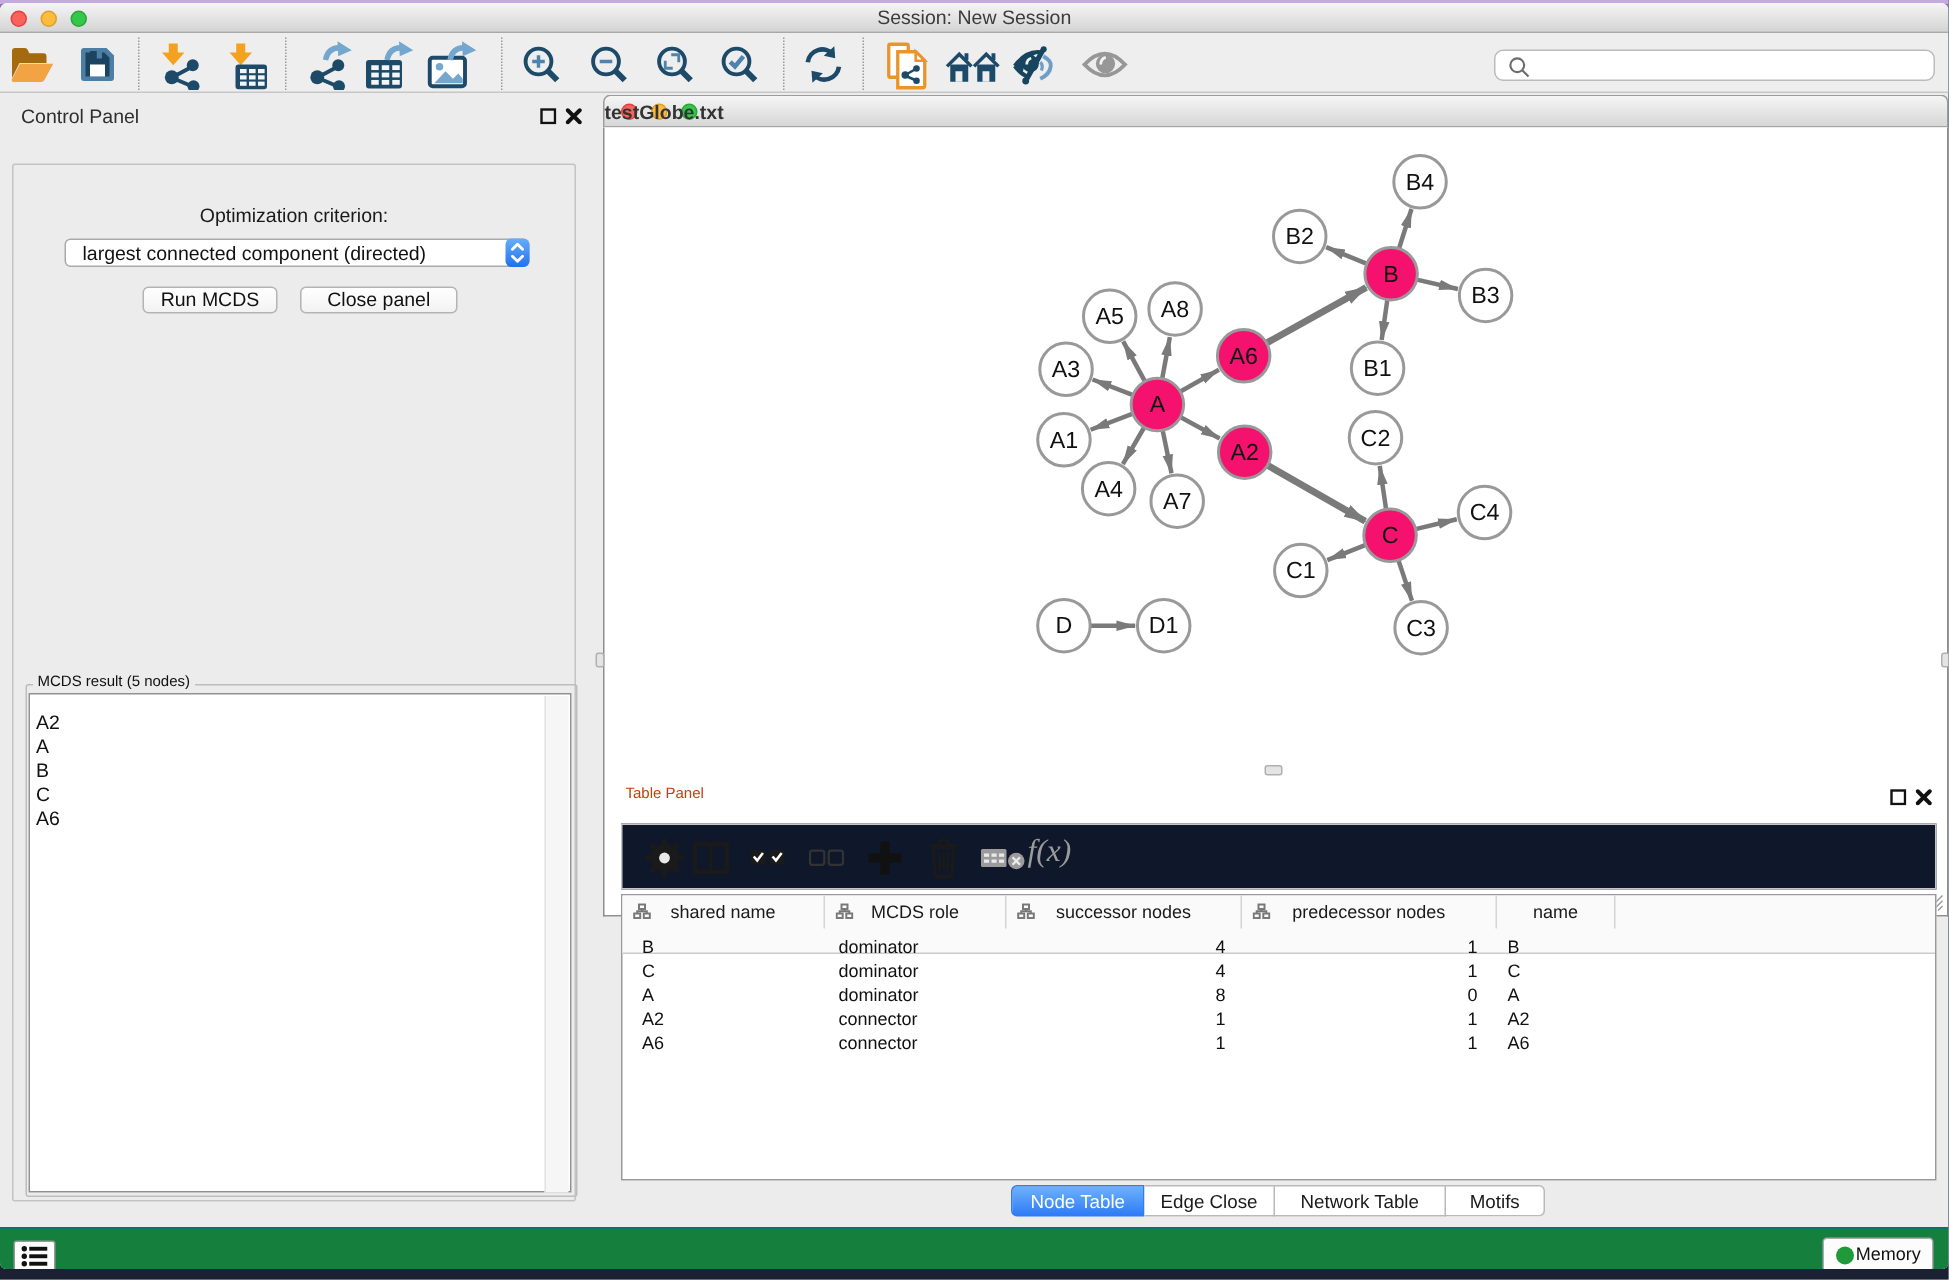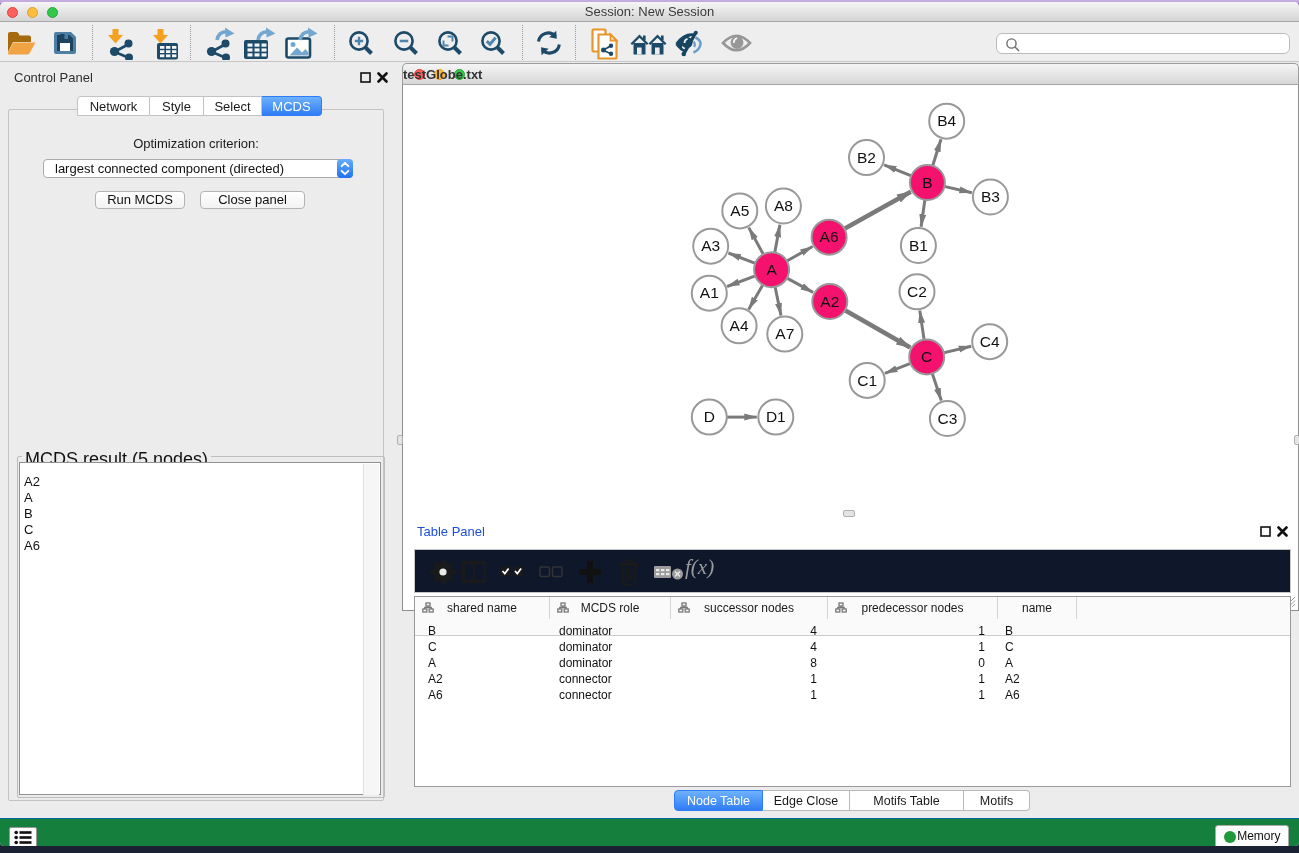--- a/index.html
+++ b/index.html
@@ -22,35 +22,35 @@
 #cp-tabs { position:absolute; left:77px; top:96px; height:20px; display:flex; font-size:13px; z-index:3; }
 #cp-tabs div { border:1px solid #c2c2c2; border-left:none; background:#fff; color:#1a1a1a; text-align:center; height:20px; line-height:19px; }
 #cp-tabs div:first-child { border-left:1px solid #c2c2c2; border-radius:4px 0 0 0; }
 #cp-tabs div.blue { background:linear-gradient(#6eb2fb,#2f7cf6); color:#fff; border-color:#2f7cf6; border-radius:0 4px 4px 0; }
 #cp-box { position:absolute; left:8px; top:109px; width:376px; height:692px; border:1px solid #c3c3c3; border-radius:2px; }
 #opt-label { position:absolute; left:8px; top:136px; width:376px; text-align:center; font-size:13px; color:#1a1a1a; }
 #combo { position:absolute; left:43px; top:159px; width:310px; height:19px; background:#fff; border:1px solid #aaa; border-radius:4px; font-size:13px; color:#111; line-height:17px; padding-left:11px; }
 #combo-btn { position:absolute; right:-1px; top:-1px; width:16px; height:19px; border-radius:4px; background:linear-gradient(#67aefc,#2071ee); }
 .btn { position:absolute; height:18px; background:linear-gradient(#ffffff,#f2f2f2); border:1px solid #b4b4b4; border-radius:4px; font-size:13px; color:#111; text-align:center; line-height:16px; }
 #groupbox { position:absolute; left:17px; top:456px; width:368px; height:342px; border:1px solid #bdbdbd; border-radius:2px; }
-#grouplabel { position:absolute; left:22px; top:449px; background:#ececec; padding:0 3px; font-size:18px; color:#111; }
+#grouplabel { position:absolute; left:22px; top:449px; background:#ececec; padding:0 3px; font-size:10px; color:#111; }
 #mcdslist { position:absolute; left:19px; top:462px; width:362px; height:333px; background:#fff; border:1px solid #919191; font-size:13px; color:#111; }
 #mcdslist .sb { position:absolute; right:1px; top:1px; width:16px; height:331px; background:#f6f6f6; border-left:1px solid #e2e2e2; }
 #mcdslist .it { position:absolute; left:4px; height:16px; line-height:16px; }
 
 #netwin { position:absolute; left:402px; top:63px; width:897px; height:448px; }
 #net-tb { position:absolute; left:0; top:0; width:100%; height:22px; background:linear-gradient(#f5f5f5,#d7d7d7); border:1px solid #9c9c9c; border-bottom:1px solid #a5a5a5; border-radius:5px 5px 0 0; }
 #net-tb .t1 { left:11px;  top:4.5px; background:#fc615c; border:1px solid #e0443e; width:11px; height:11px;}
 #net-tb .t2 { left:31px; top:4.5px; background:#fdbc40; border:1px solid #dfa023; width:11px; height:11px;}
 #net-tb .t3 { left:51px; top:4.5px; background:#34c84a; border:1px solid #2ca636; width:11px; height:11px;}
 #net-title { position:absolute; top:3px; width:100%; text-align:left; font-size:13px; font-weight:bold; color:#333; }
 #canvas { position:absolute; left:0; top:22px; width:897px; height:526px; background:#fff; border:1px solid #8e8e8e; border-top:none; }
 .stub { position:absolute; width:6px; height:10px; background:#e4e4e4; border:1px solid #b0b0b0; border-radius:2px; }
 
-#tp-title { position:absolute; left:417px; top:524px; font-size:13px; color:#1d4ed8; }
+#tp-title { position:absolute; left:417px; top:524px; font-size:10px; color:#c2410c; }
 #tp-toolbar { position:absolute; left:414px; top:549px; width:877px; height:44px; background:#0f172a; border:1px solid #c6c6c6; }
 #tp-table { position:absolute; left:414px; top:596px; width:877px; height:191px; background:#fff; border:1px solid #999; }
 #tp-head { position:absolute; left:0; top:0; width:100%; height:39px; background:#fafafa; border-bottom:1px solid #ccc; font-size:12px; color:#1a1a1a; }
 .hcell { position:absolute; top:0; height:22px; border-right:1px solid #d4d4d4; }
 .hlab { position:absolute; top:4px; width:100%; text-align:center; }
 .hicon { position:absolute; top:5px; left:7px; }
 .cell { position:absolute; font-size:12px; color:#111; height:16px; line-height:16px; }
 .num { text-align:right; }
 
 #bt-tabs { position:absolute; left:674px; top:790px; height:21px; display:flex; font-size:12.5px; }
@@ -235,26 +235,20 @@
 <div id="cp-title">Control Panel</div>
 <svg class="icon" style="left:360px;top:72px" width="11" height="11" viewBox="0 0 11 11">
         <rect x="1" y="1" width="9" height="9" fill="none" stroke="#111" stroke-width="1.6"></rect>
       </svg>
 <svg class="icon" style="left:377px;top:72px" width="11" height="11" viewBox="0 0 11 11">
         <g stroke="#111" stroke-width="2.6" stroke-linecap="round">
           <line x1="1.5" y1="1.5" x2="9.5" y2="9.5"></line>
           <line x1="9.5" y1="1.5" x2="1.5" y2="9.5"></line>
         </g>
       </svg>
-<div id="cp-tabs">
- <div style="width:73px">Network</div>
- <div style="width:54px">Style</div>
- <div style="width:58px">Select</div>
- <div class="blue" style="width:60px">MCDS</div>
-</div>
 <div id="cp-box"></div>
 <div id="opt-label">Optimization criterion:</div>
 <div id="combo">largest connected component (directed)
  <div id="combo-btn"><svg width="16" height="19" viewBox="0 0 16 19">
             <g fill="none" stroke="#fff" stroke-width="1.9" stroke-linecap="round" stroke-linejoin="round">
               <path d="M4.6 7.2 L8 3.8 L11.4 7.2"></path>
               <path d="M4.6 11.8 L8 15.2 L11.4 11.8"></path>
             </g>
           </svg></div>
 </div>
@@ -496,21 +490,21 @@
  <div class="cell" style="left:590px;top:74px">A2</div>
  <div class="cell" style="left:13px;top:90px">A6</div>
  <div class="cell" style="left:144px;top:90px">connector</div>
  <div class="cell num" style="left:300px;top:90px;width:102px">1</div>
  <div class="cell num" style="left:460px;top:90px;width:110px">1</div>
  <div class="cell" style="left:590px;top:90px">A6</div>
 </div>
 <div id="bt-tabs">
  <div style="width:89px">Node Table</div>
  <div style="width:87px">Edge Close</div>
- <div style="width:114px">Motifs Table</div>
+ <div style="width:114px">Network Table</div>
  <div style="width:66px">Motifs</div>
 </div>
 </div>
 <div id="statusbar">
  <div id="sb-icon">
         <svg width="18" height="15" viewBox="0 0 18 15" style="position:absolute;left:4px;top:2px">
   <g fill="#111">
             <circle cx="2.2" cy="2.5" r="1.8"></circle>
             <circle cx="2.2" cy="7.5" r="1.8"></circle>
             <circle cx="2.2" cy="12.5" r="1.8"></circle>

